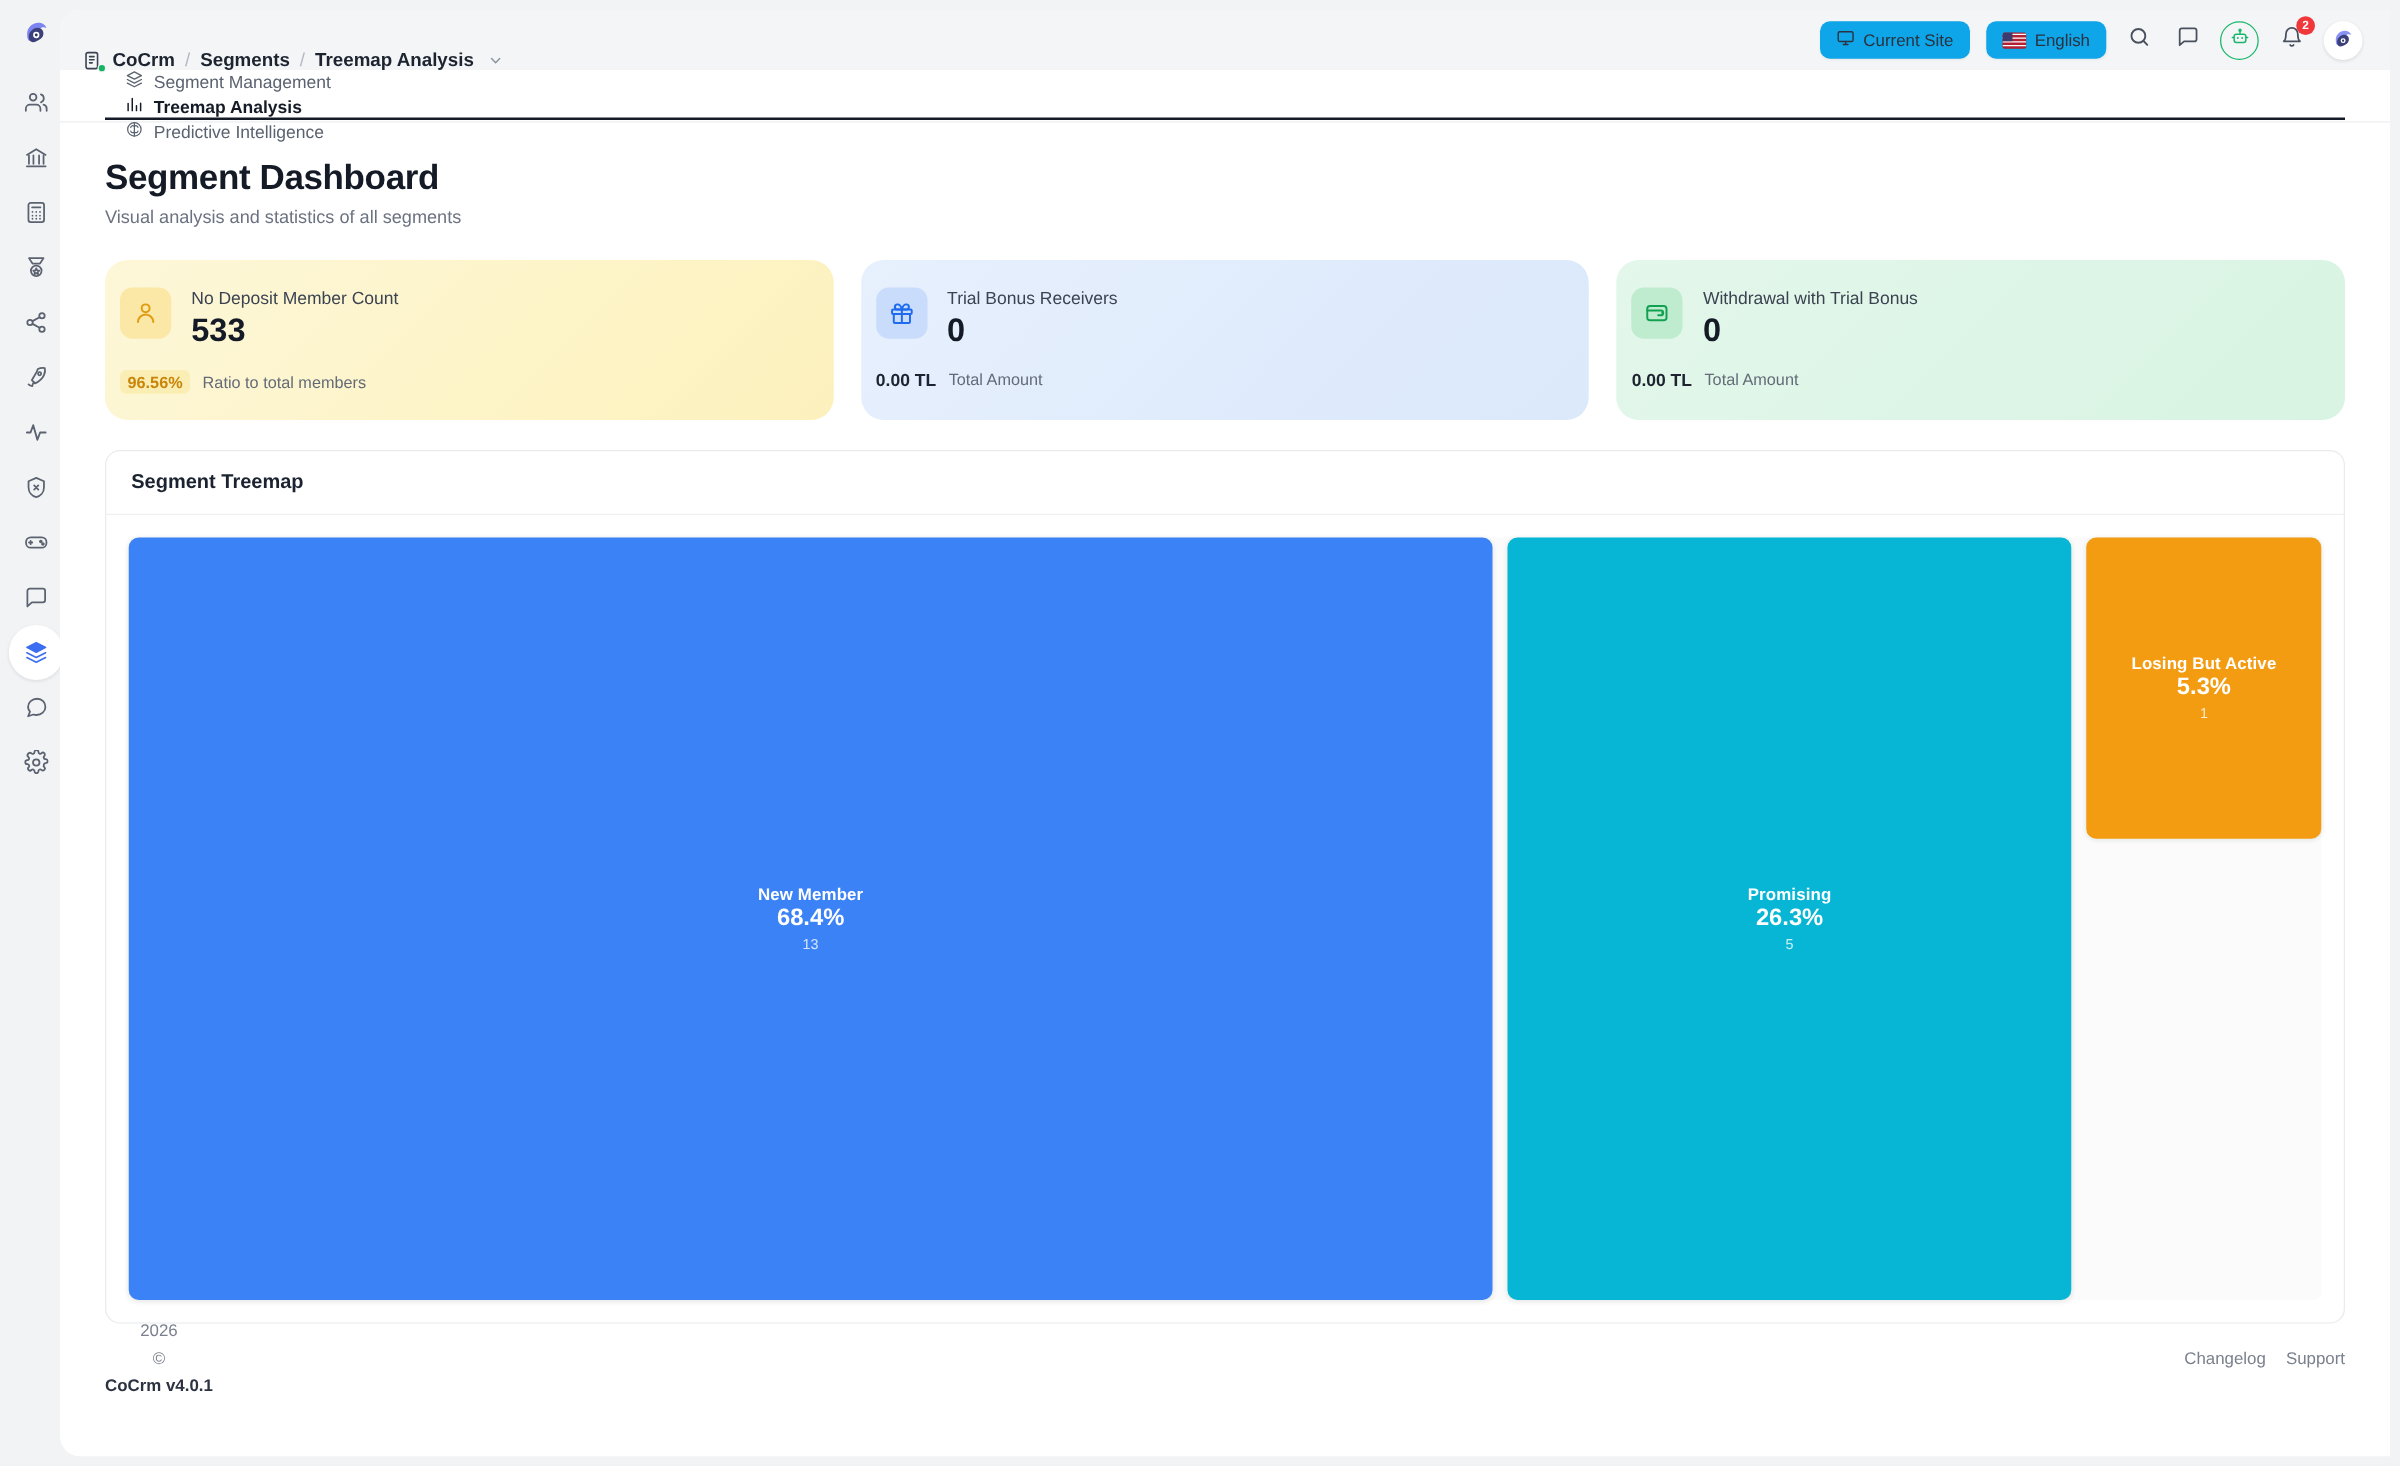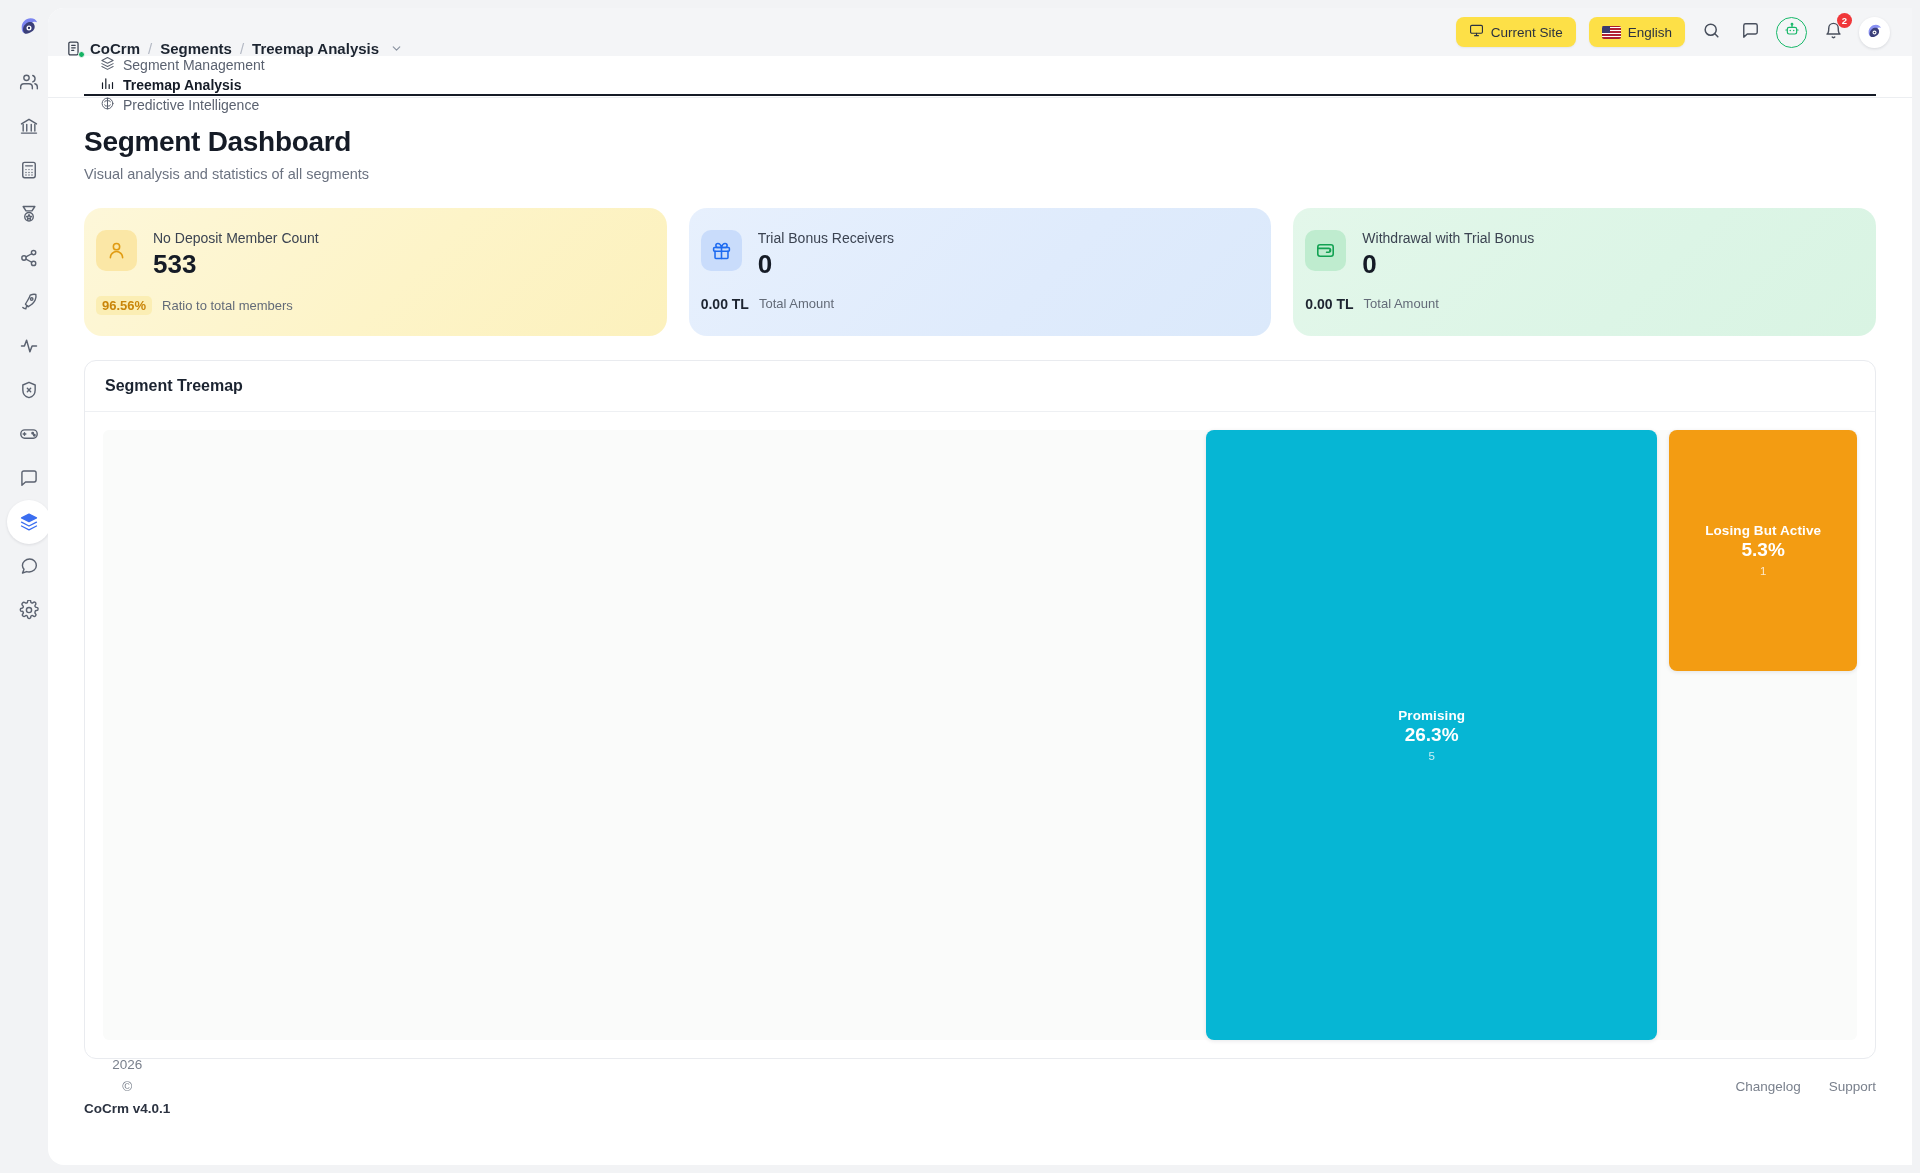--- a/index.html
+++ b/index.html
@@ -45,21 +45,21 @@
   .crumb-wrap { display: flex; align-items: center; gap: 7px; font-size: 15px; color: #1c2430; font-weight: 600; margin-top: 33px; }
   .crumb-app-icon { position: relative; width: 17px; height: 17px; color: #3a4250; }
   .crumb-app-icon svg { width: 17px; height: 17px; display: block; }
   .crumb-dot { position: absolute; right: -2px; bottom: -1px; width: 7px; height: 7px; border-radius: 50%; background: #16b364; border: 1.5px solid #f4f5f7; }
   .crumb-sep { color: #b3b9c4; font-weight: 400; margin: 0 1px; }
   .crumb-chevron { color: #8b93a1; display: flex; align-items: center; margin-left: 4px; }
   .crumb-chevron svg { width: 13px; height: 13px; }
 
   .topbar-right { margin-left: auto; display: flex; align-items: center; gap: 13px; }
   .pill {
-    height: 30px; border-radius: 8px; background: #fde047;
+    height: 30px; border-radius: 8px; background: #0ea5e9;
     display: flex; align-items: center; gap: 7px;
     padding: 0 13px; font-size: 13.5px; color: #2b3240;
     box-shadow: 0 1px 2px rgba(16,24,40,.06); cursor: pointer; white-space: nowrap;
   }
   .pill svg { width: 15px; height: 15px; }
   .flag {
     width: 19px; height: 13px; border-radius: 2px; overflow: hidden;
     background: #b22234; position: relative; flex: none;
     box-shadow: inset 0 0 0 0.5px rgba(0,0,0,.12);
   }
@@ -141,21 +141,21 @@
   .tile .t-pct { font-size: 19px; font-weight: 700; margin-top: 1px; }
   .tile .t-count { font-size: 11.5px; margin-top: 4px; color: rgba(255,255,255,.78); }
 
   
   #footer {
     display: flex; align-items: center; padding: 0 36px;
     height: 54px; font-size: 13.5px; color: #7a818d; background: #fff;
   }
   #footer .f-left { display: flex; align-items: center; gap: 7px; flex-direction: column; }
   #footer .f-brand { color: #2b3240; font-weight: 600; }
-  #footer .f-right { margin-left: auto; display: flex; gap: 28px; }
+  #footer .f-right { margin-left: auto; display: flex; gap: 16px; }
   #footer .f-right span { cursor: pointer; color: #7a818d; }
 </style>
 </head>
 <body>
 
 <div id="rail">
   <div class="logo-slot">
     <svg viewBox="0 0 32 32" width="26" height="26" aria-hidden="true">
       <path d="M7 15c0-6 5-11 11-11 4 0 7 2 8 5-2-1-5-1-7 1-4 3-3 8-7 11-3 2-5 0-5-6z" fill="#7b84f0"></path>
       <path d="M10 22c-2-3-2-8 2-11 3-3 8-3 10 0 2 3 1 7-2 9-4 3-8 4-10 2z" fill="#3b3f7a"></path>
@@ -471,20 +471,25 @@
           <span class="foot-note">Total Amount</span>
         </div>
       </div>
     </div>
 
     <div id="tm-panel">
       <div id="tm-head">
         <h3>Segment Treemap</h3>
       </div>
       <div id="tm-body">
+          <div class="tile" style="left: 0%; top: 0%; width: 62.2%; height: 100%; background: rgb(59, 130, 246);">
+            <div class="t-name">New Member</div>
+            <div class="t-pct">68.4%</div>
+            <div class="t-count">13</div>
+          </div>
           <div class="tile" style="left: 62.9%; top: 0%; width: 25.7%; height: 100%; background: rgb(6, 182, 212);">
             <div class="t-name">Promising</div>
             <div class="t-pct">26.3%</div>
             <div class="t-count">5</div>
           </div>
           <div class="tile" style="left: 89.3%; top: 0%; width: 10.7%; height: 39.5%; background: rgb(243, 156, 18);">
             <div class="t-name">Losing But Active</div>
             <div class="t-pct">5.3%</div>
             <div class="t-count">1</div>
           </div>

